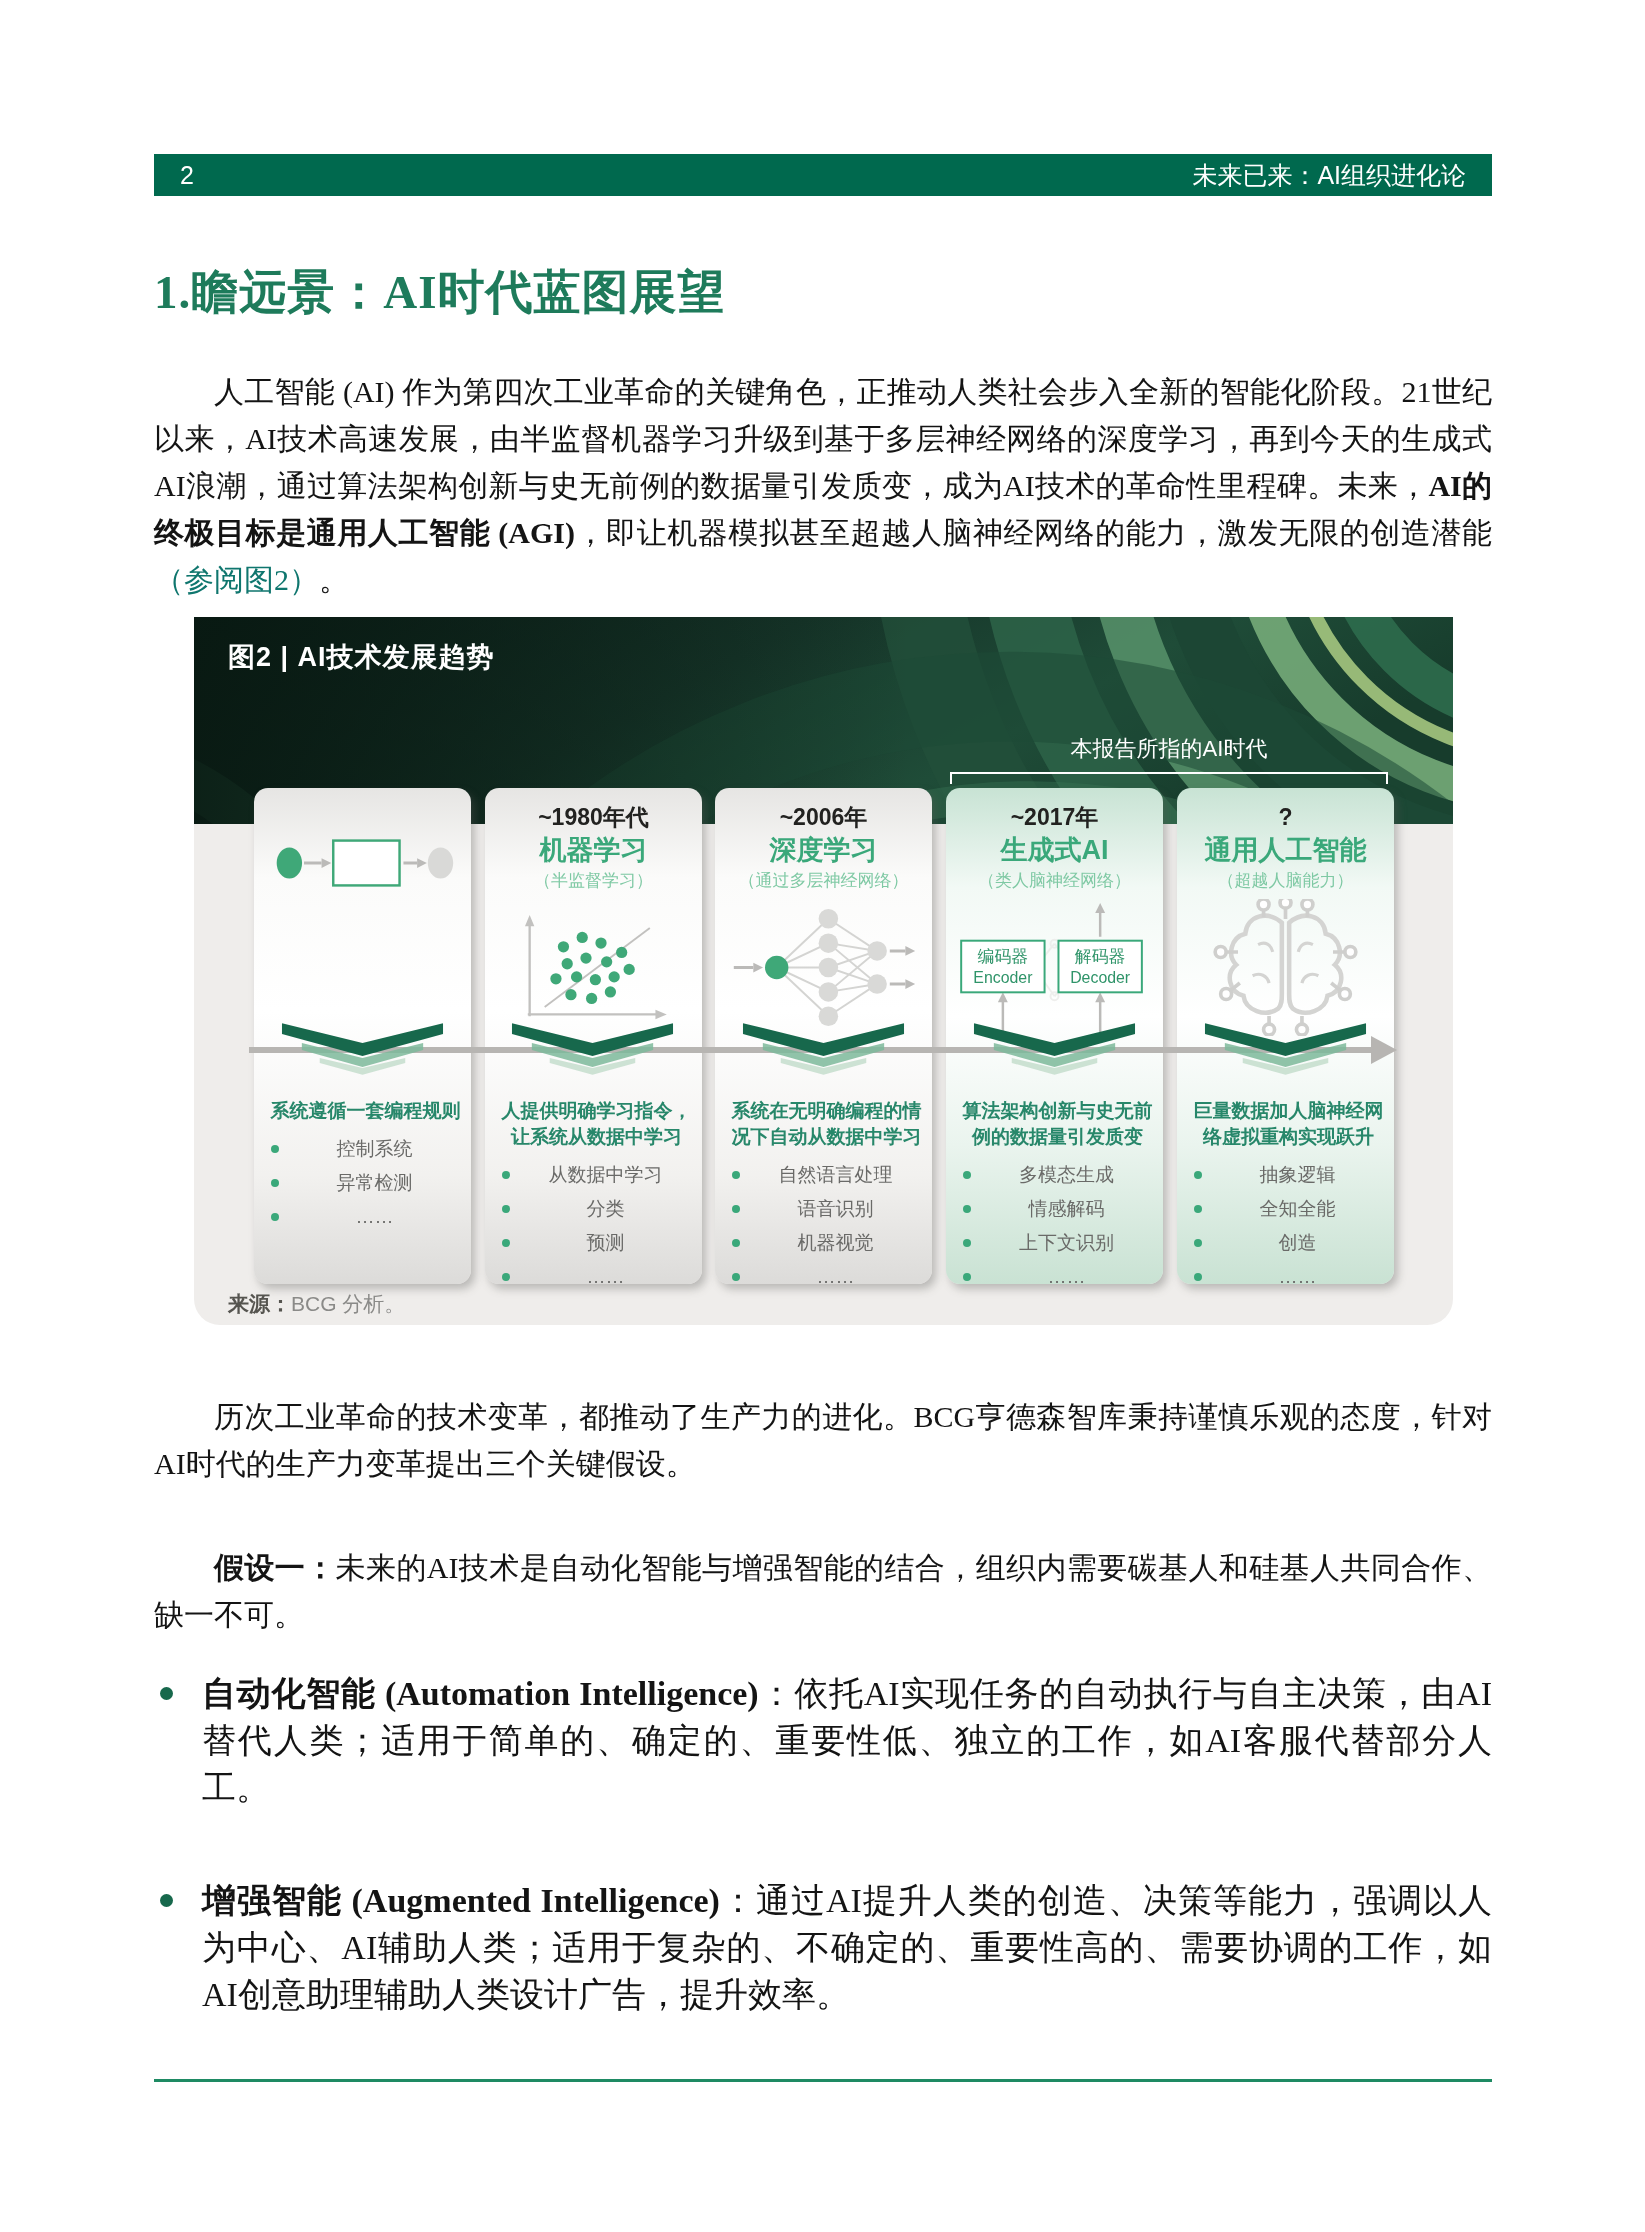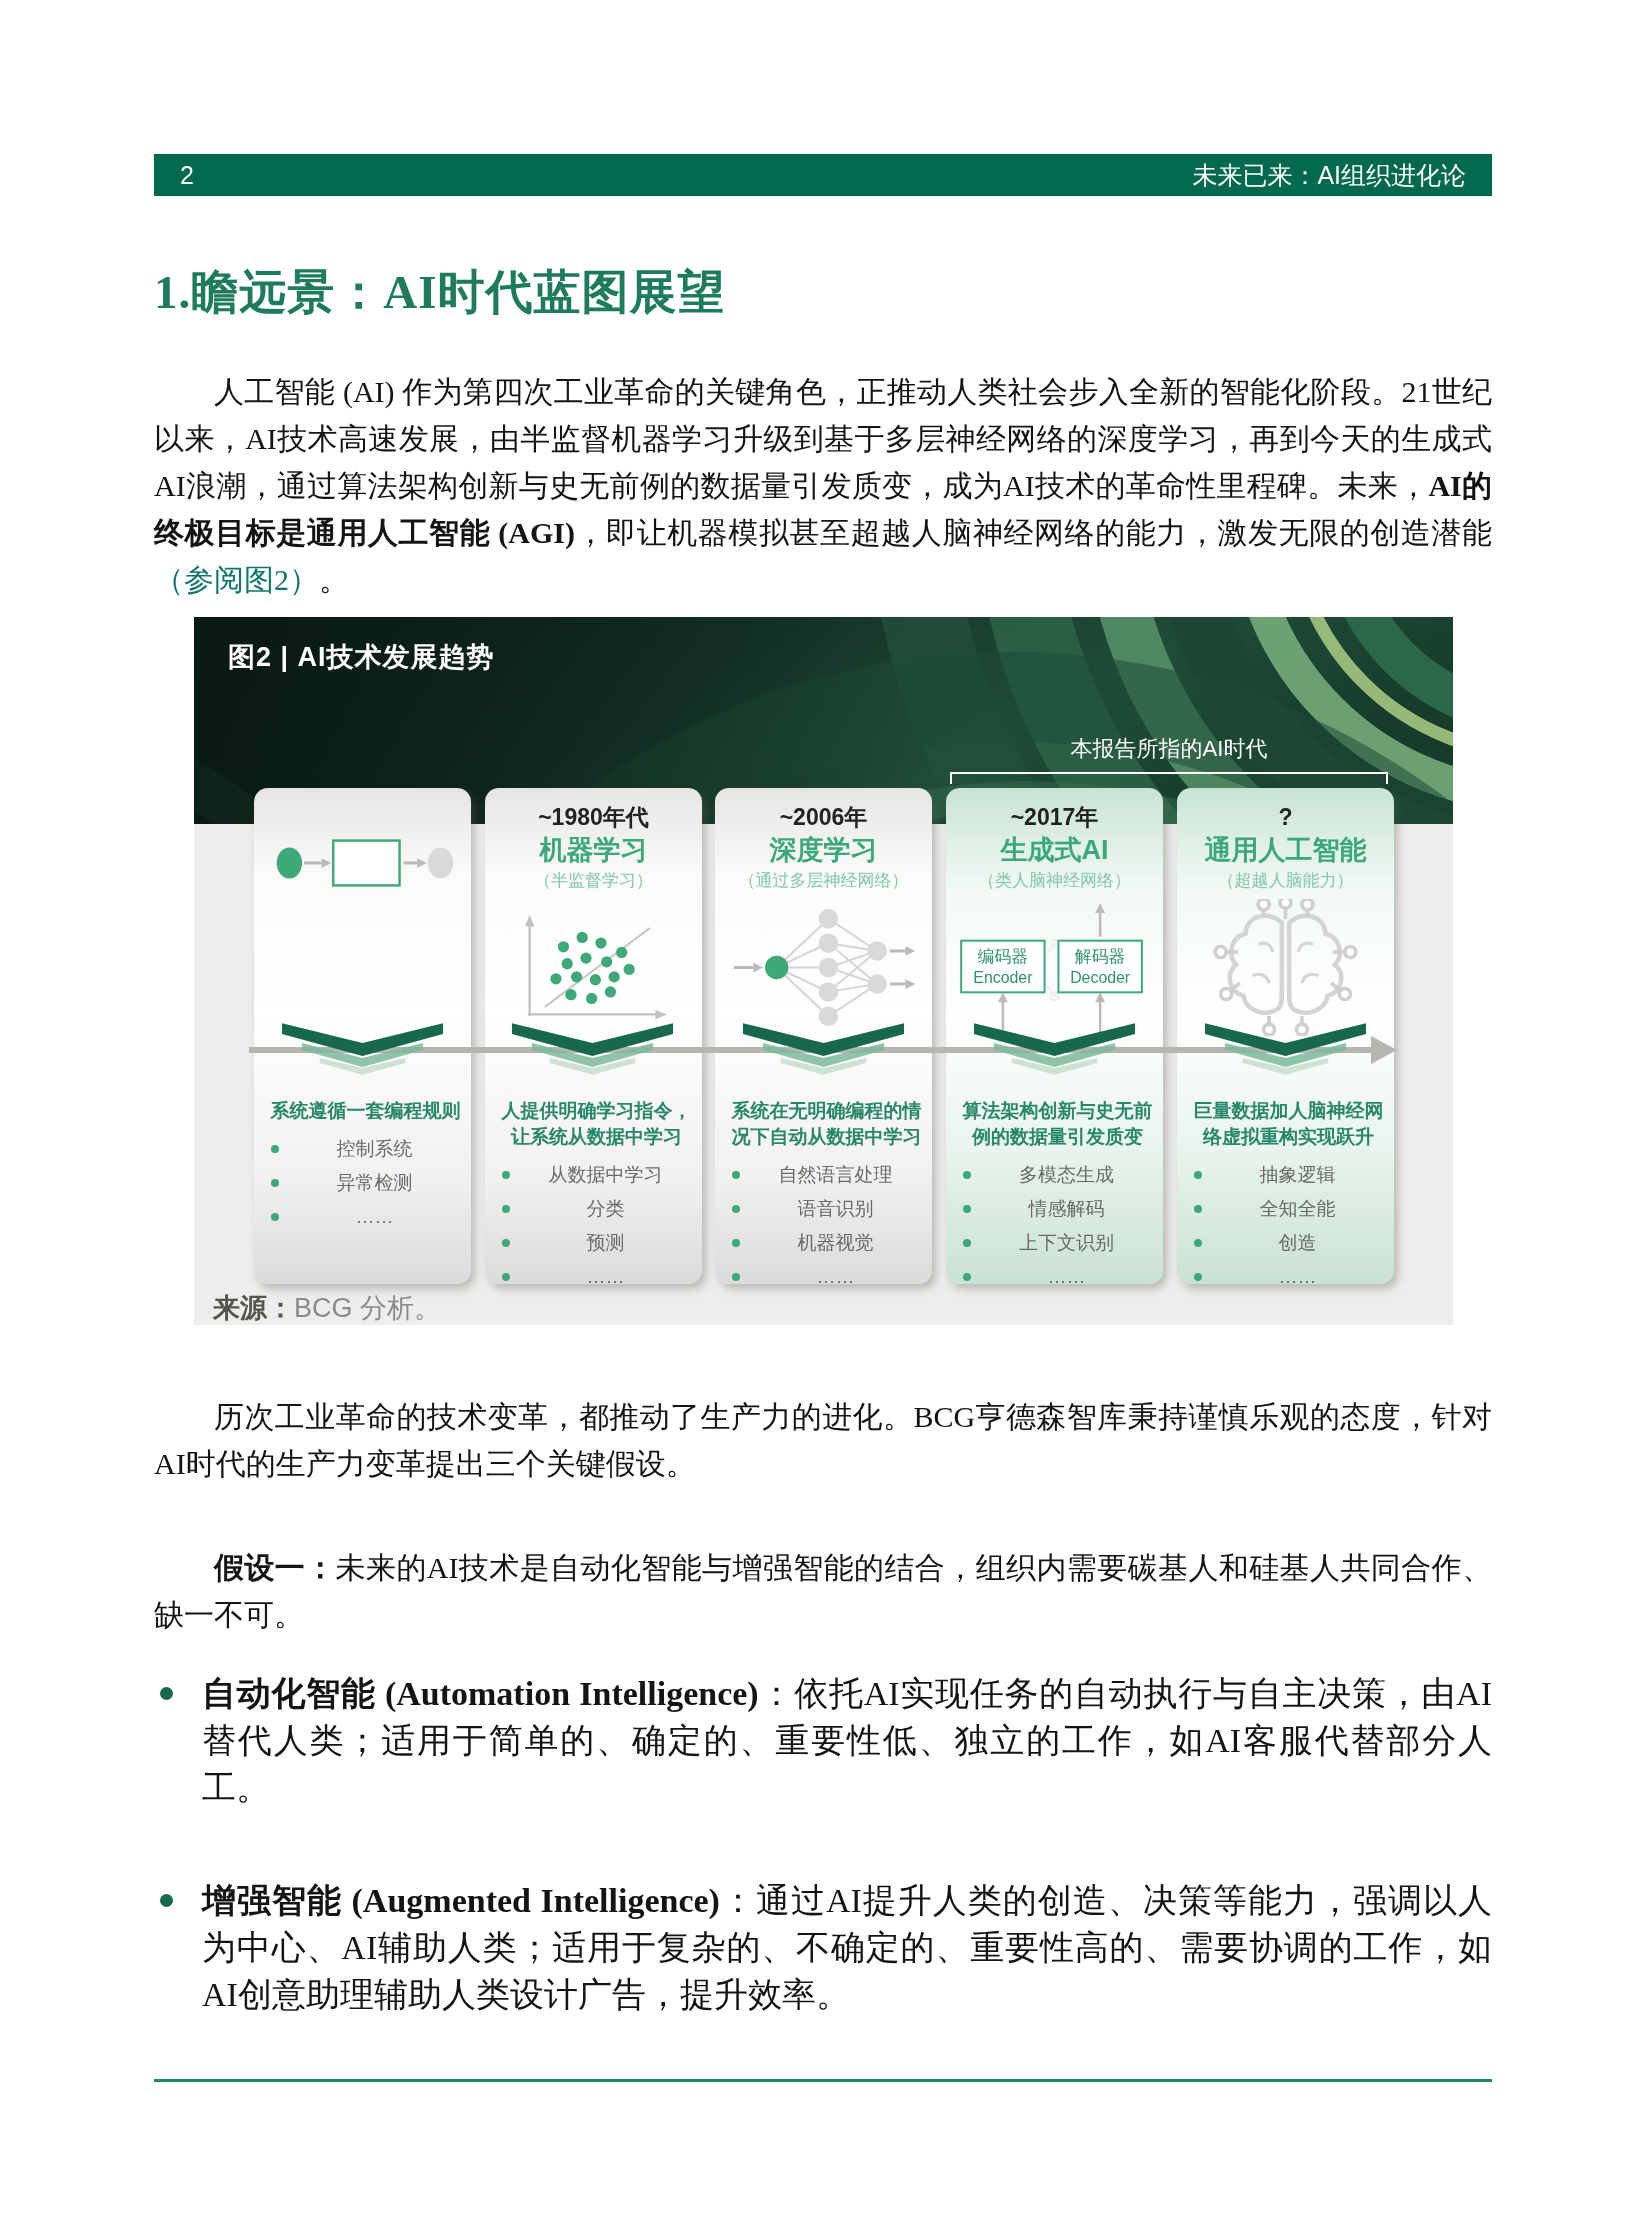--- a/index.html
+++ b/index.html
@@ -26,21 +26,21 @@
   .para2 { top:1393px; }
   .para3 { top:1544px; }
 
   .body-bullets { position:absolute; left:154px; width:1338px; top:1670px; list-style:none; }
   .body-bullet { position:relative; padding-left:48px; font-size:34px; line-height:47px;
     text-align:justify; color:#141414; margin-bottom:66px; }
   .body-bullet .dot { position:absolute; left:6px; top:17px; width:13px; height:13px;
     border-radius:50%; background:#17684C; }
 
   
-  .figure { position:absolute; left:194px; top:617px; width:1259px; height:708px; background:#EFEDEB; }
+  .figure { position:absolute; left:194px; top:617px; width:1259px; height:708px; background:#EFEDEB;border-radius:26px; }
   .hero { position:absolute; left:0; top:0; width:1259px; height:207px; overflow:hidden; background:#10281e; }
   .hero svg { display:block; }
   .figure-title { position:absolute; left:34px; top:22px; color:#ffffff; font-weight:bold;
     font-size:27px; font-family:"Liberation Sans","DejaVu Sans",sans-serif; letter-spacing:1px; }
   .era-label { position:absolute; left:756px; top:117px; width:438px; text-align:center; color:#ffffff;
     font-size:22px; font-family:"Liberation Sans","DejaVu Sans",sans-serif; }
   .era-bracket { position:absolute; left:756px; top:155px; width:438px; height:12px;
     border-top:2px solid #ffffff; border-left:2px solid #ffffff; border-right:2px solid #ffffff; }
 
   .card { position:absolute; top:171px; width:217px; height:496px; border-radius:14px;
@@ -57,21 +57,21 @@
   .desc-title { font-size:19px; font-weight:bold; color:#27876A; line-height:26px; margin-bottom:8px; }
   .desc-list { list-style:none; }
   .desc-list li { position:relative; padding-left:18px; font-size:19px; color:#6A6A68; line-height:34px; }
   .desc-list li .b { position:absolute; left:2px; top:13px; width:8px; height:8px; border-radius:50%; background:#3AA87A; }
 
   .timeline { position:absolute; left:55px; top:430px; width:1122px; height:6px; background:#B7B5B2; }
   .timeline-arrow { position:absolute; left:1177px; top:419px; width:0; height:0;
     border-top:14px solid transparent; border-bottom:14px solid transparent; border-left:26px solid #B7B5B2; }
   .chevron { position:absolute; top:406px; width:169px; height:54px; }
 
-  .fig-source { position:absolute; left:19px; top:673px; font-size:27px;
+  .fig-source { position:absolute; left:34px; top:673px; font-size:21px;
     font-family:"Liberation Sans","DejaVu Sans",sans-serif; color:#8A8A88; }
   .fig-source b { color:#55544f; }
 
   
   .ed-box { fill:#ffffff; stroke:#3AA87A; stroke-width:2; }
   .ed-text { fill:#2F9469; font-family:"Liberation Sans","DejaVu Sans",sans-serif; }
 
   
   .footer-line { position:absolute; left:154px; top:2079px; width:1338px; height:0; border-top:3px solid #1E8A63; }
   .footer-text { position:absolute; left:154px; top:2094px; width:1338px; display:flex;

